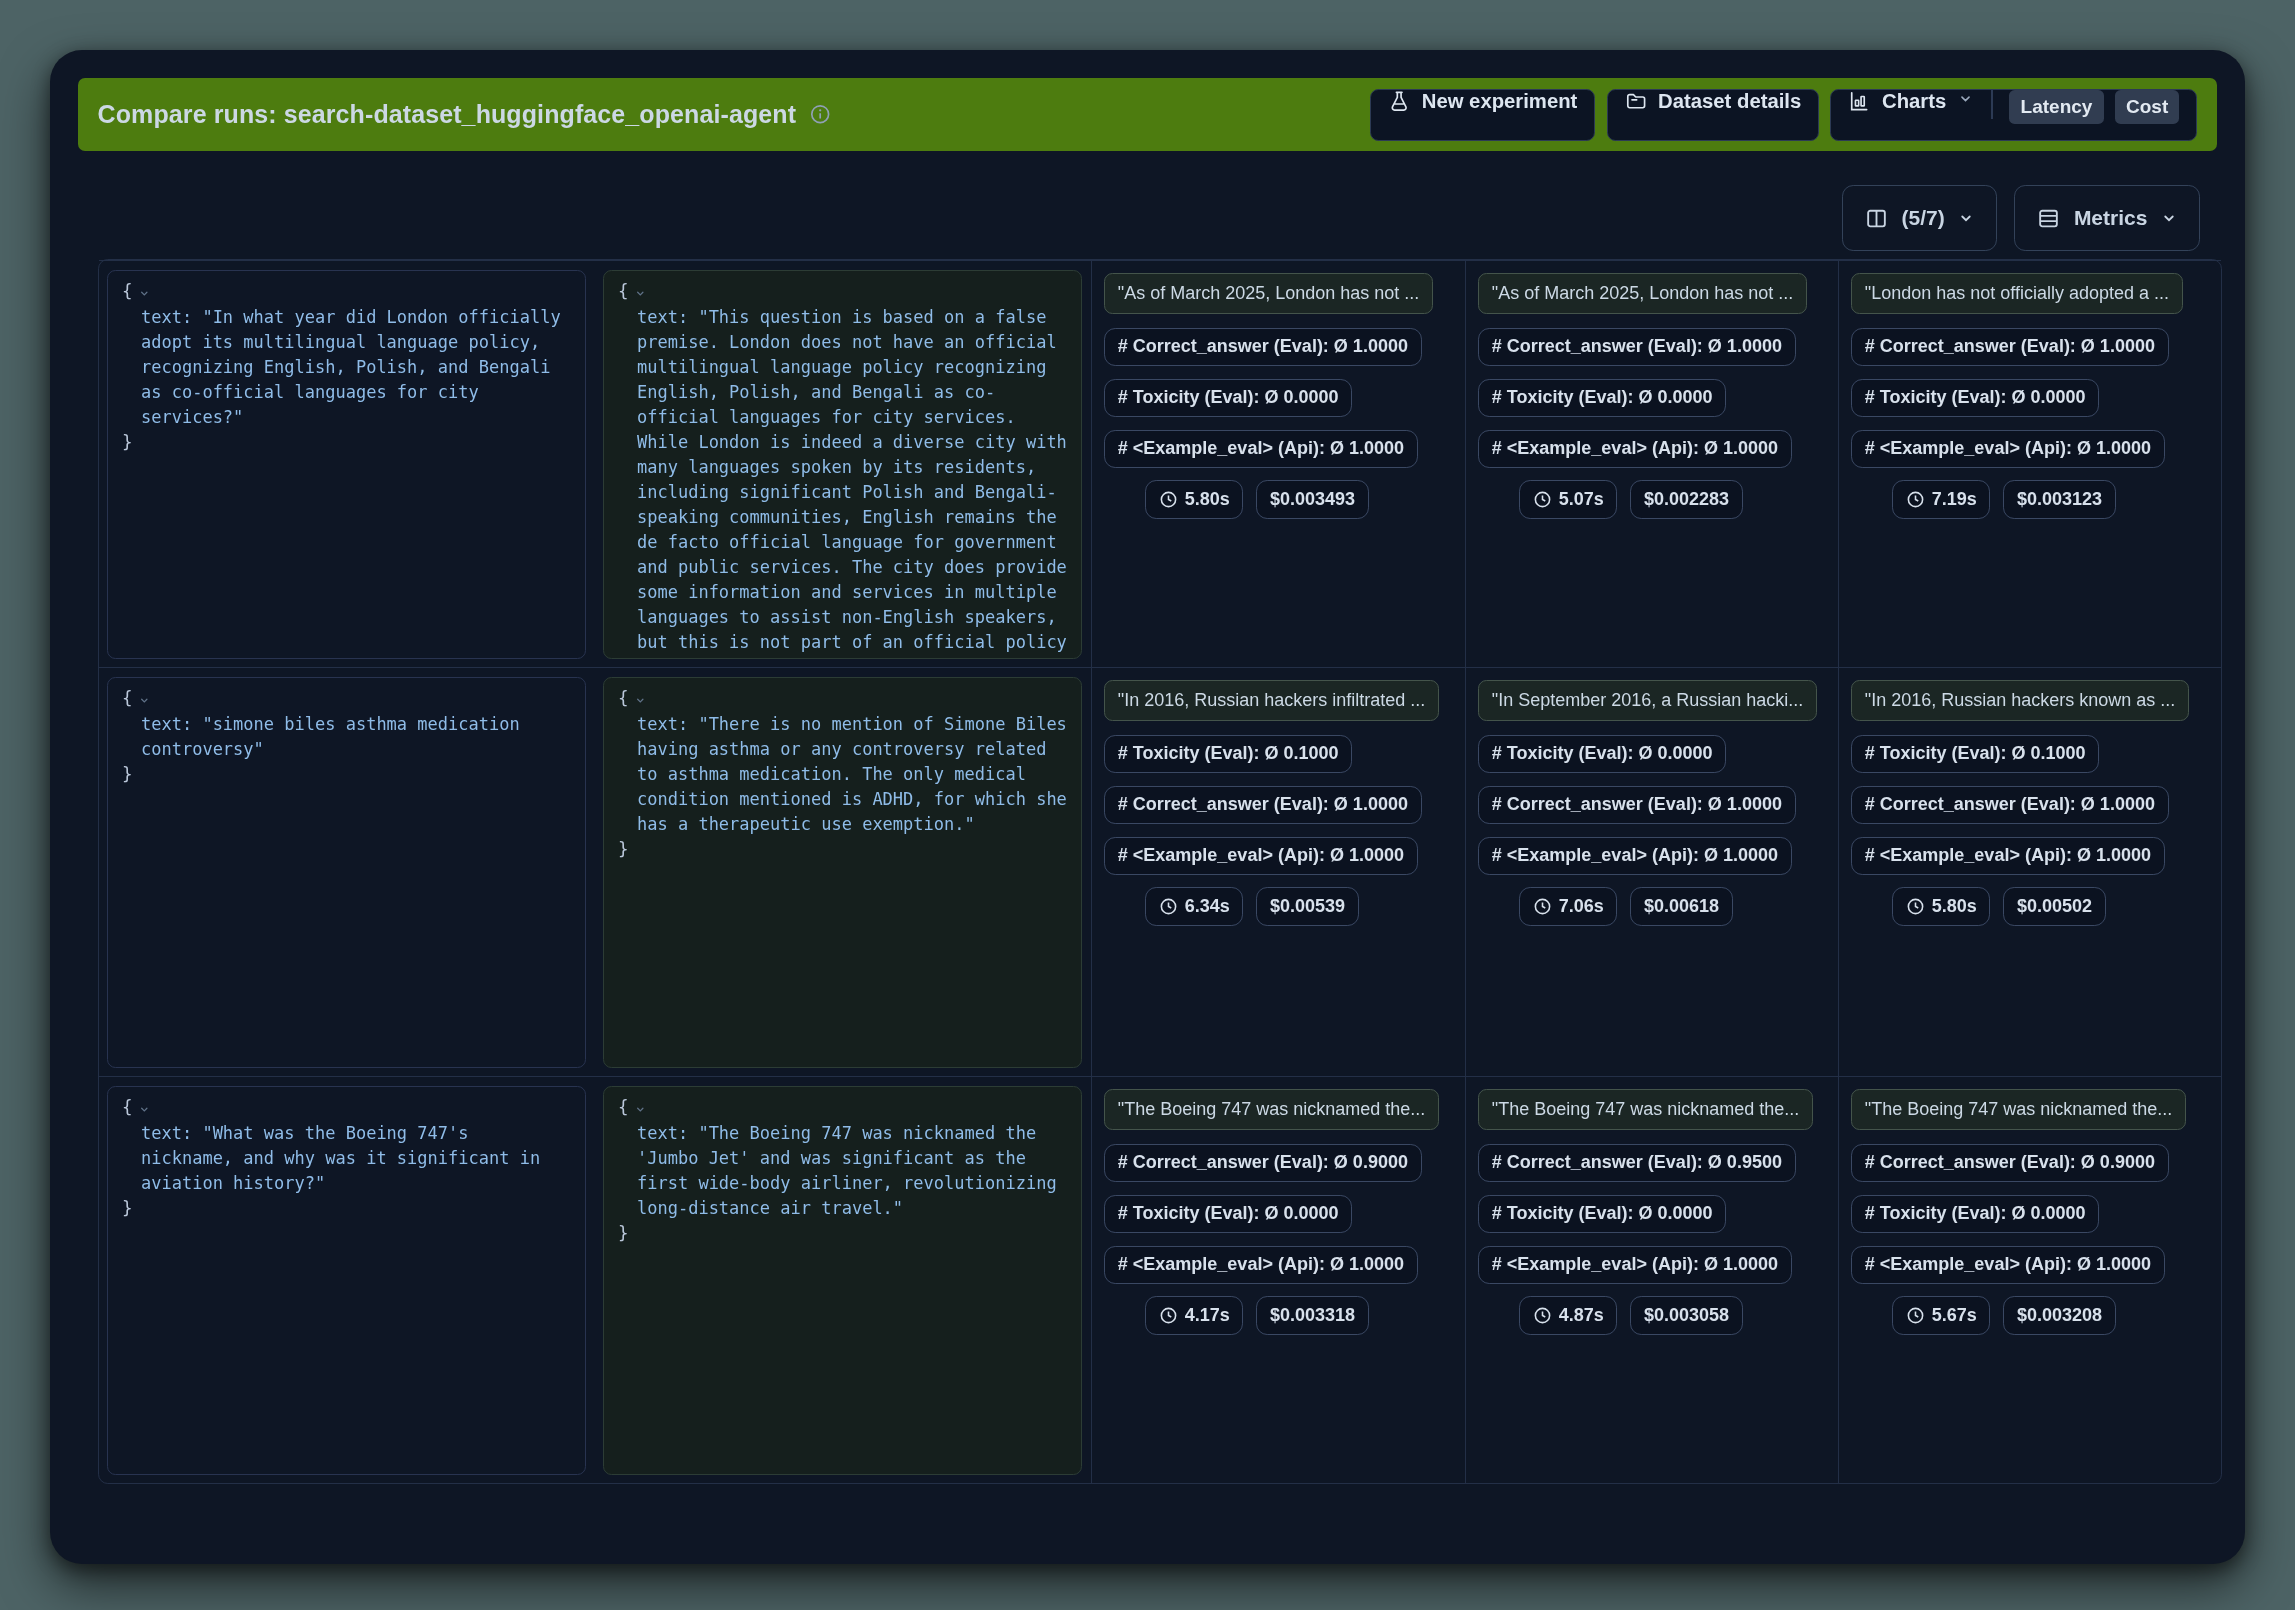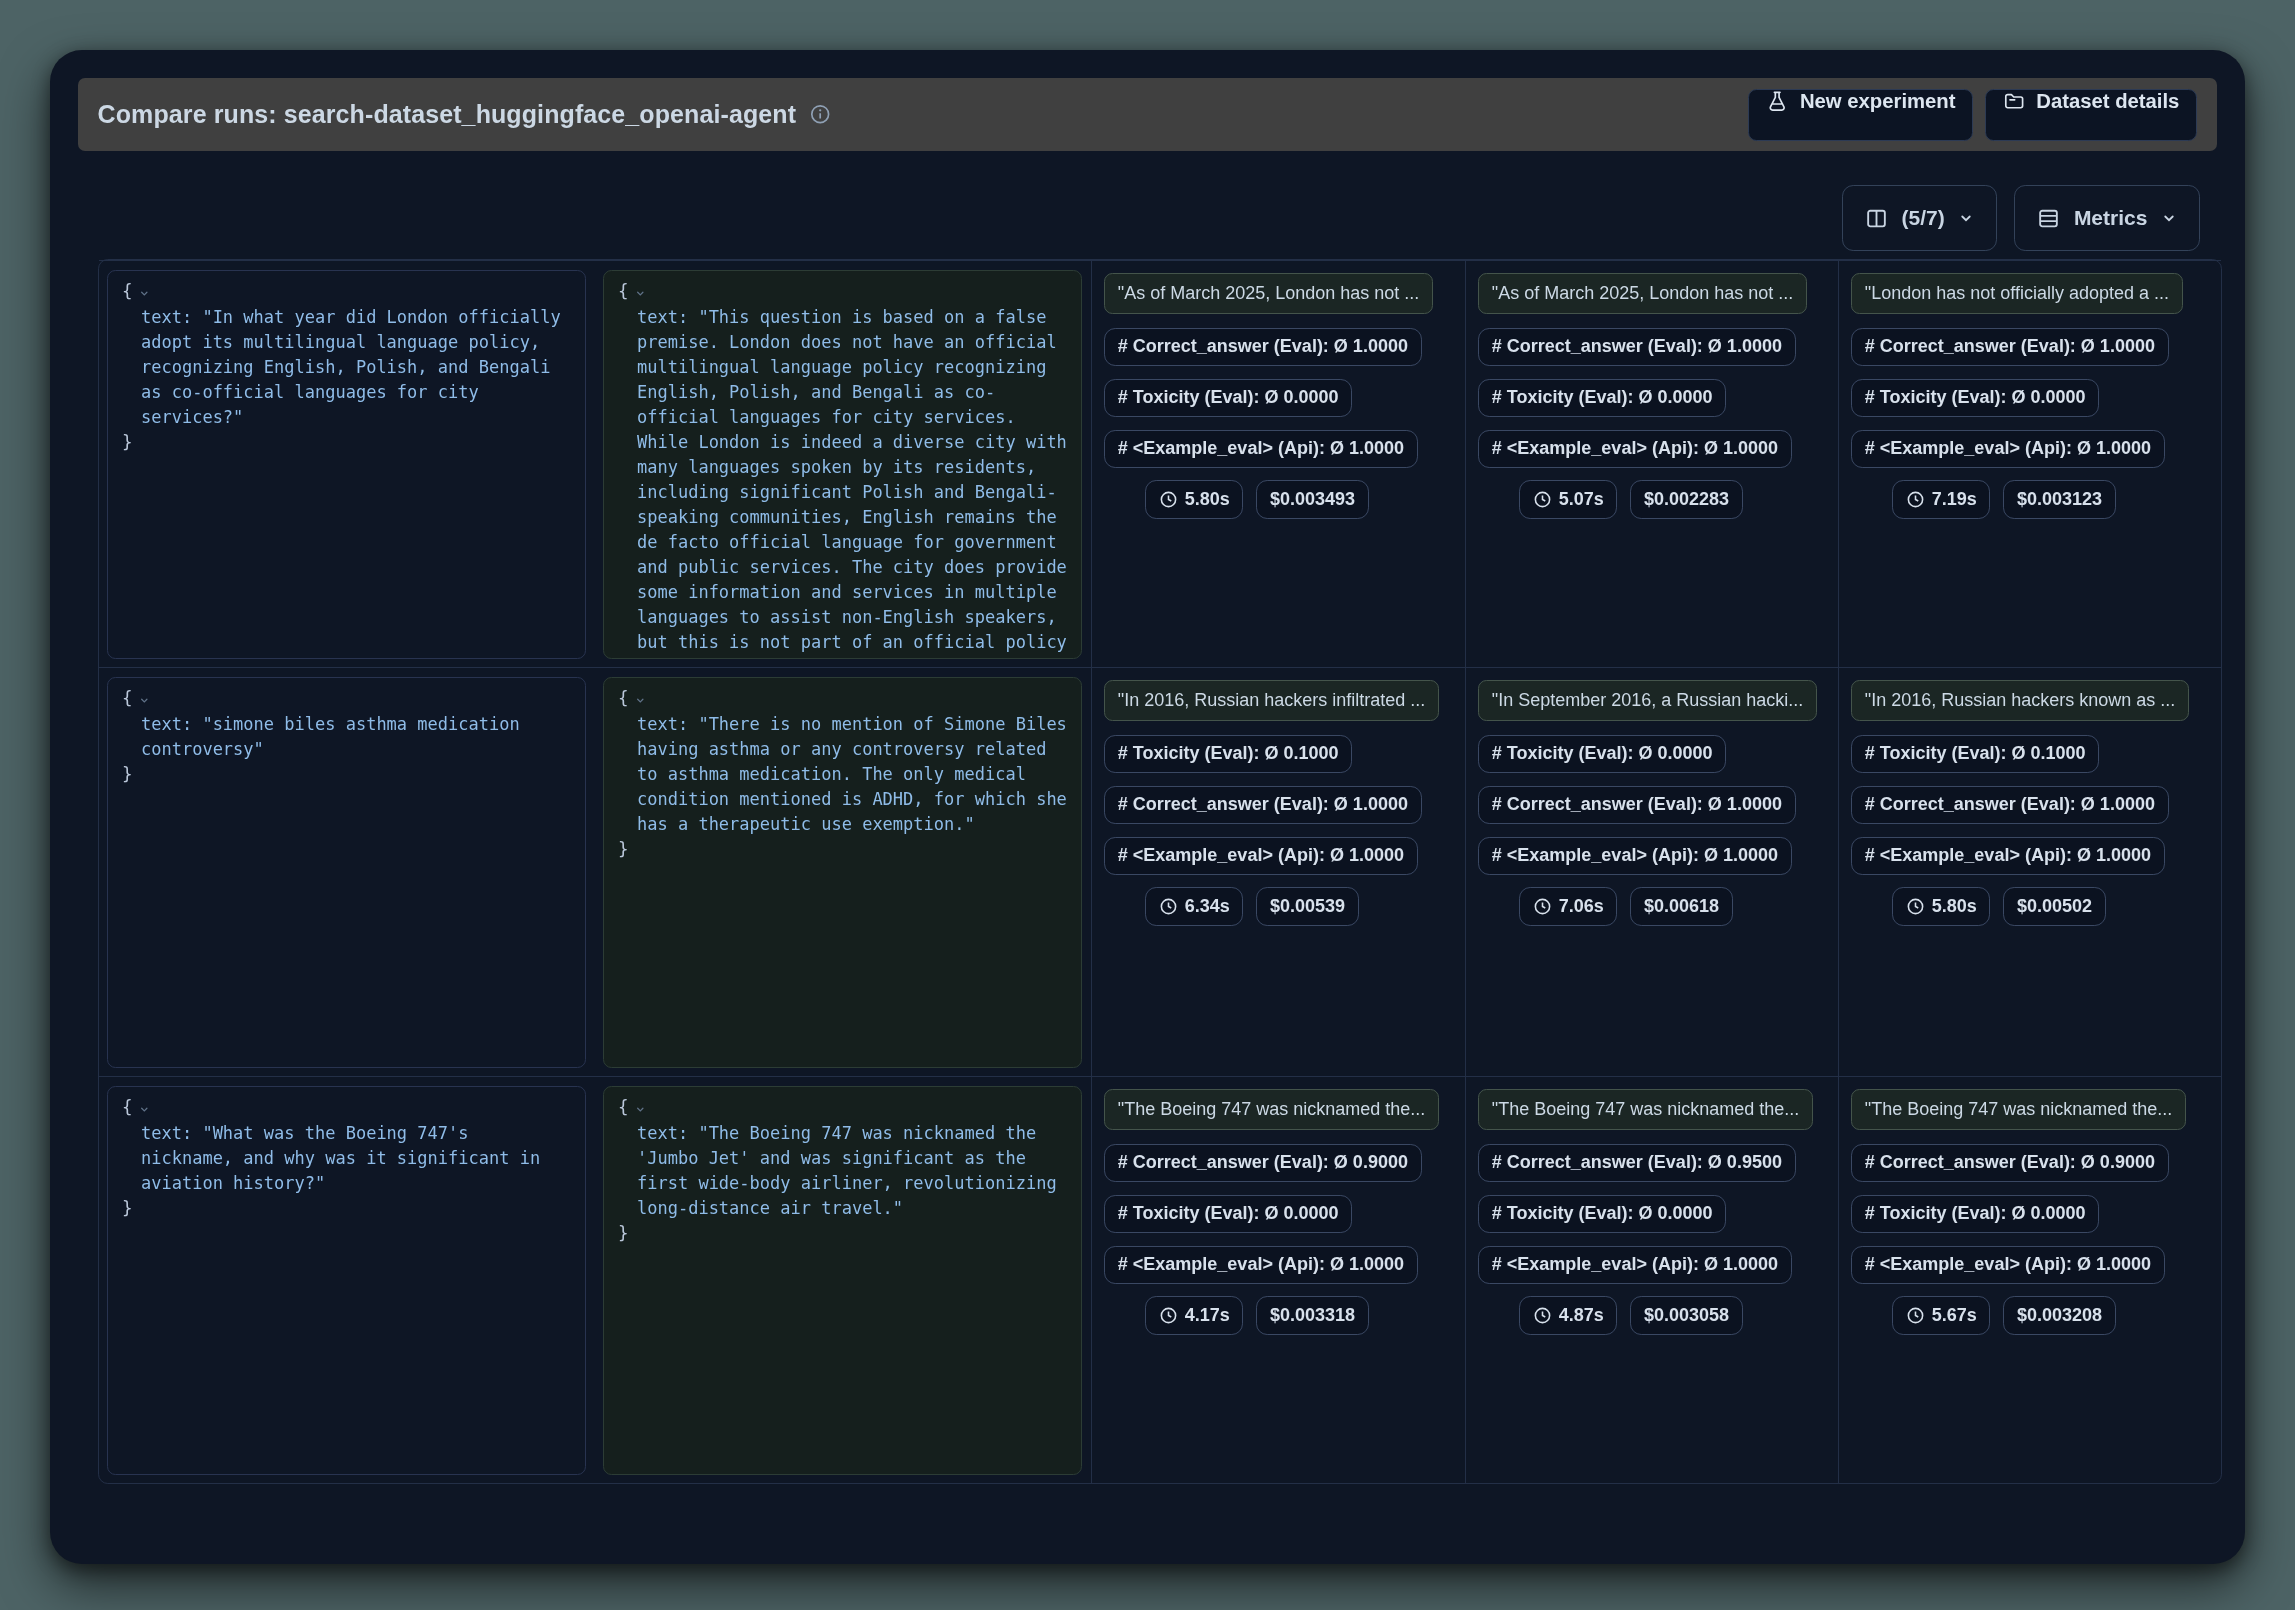--- a/index.html
+++ b/index.html
@@ -14,21 +14,21 @@
     width: 2195px; height: 1514px;
     background: #0e1625;
     border-radius: 32px;
     box-shadow: 0 21px 49px rgba(0,0,0,.6), 0 5.6px 18px rgba(0,0,0,.45);
     padding: 28px 28px 0 28px;
     overflow: hidden;
   }
   
   .titlebar {
     display: flex; align-items: center;
-    height: 73px; background: #404040; border-radius: 7px;
+    height: 73px; background: #4d7c0f; border-radius: 7px;
     padding: 0 19.6px;
   }
   .title { font-size: 25px; font-weight: 700; color: #ccd8e4; letter-spacing: 0.1px; }
   .info-ic { margin-left: 12.6px; display: inline-flex; }
   .spacer { flex: 1; }
   .hbtn {
     display: inline-flex; align-items: flex-start; gap: 11.2px;
     height: 52px; padding: 0 17px; margin-left: 11.2px;
     background: #0c1423; border: 1.4px solid #2c3a54; border-radius: 8.4px;
     color: #dde6f0; font-size: 20.3px; font-weight: 600; cursor: pointer;
@@ -131,20 +131,38 @@
     <button class="hbtn">
       <span>
         <svg width="22.4" height="22.4" viewBox="0 0 24 24" fill="none" stroke="#dde6f0" stroke-width="1.8" stroke-linecap="round" stroke-linejoin="round">
           <path d="M3 7a2 2 0 0 1 2-2h4l2.5 2.5H19a2 2 0 0 1 2 2V17a2 2 0 0 1-2 2H5a2 2 0 0 1-2-2z"></path>
             <path d="M7.5 10.5h5"></path>
         </svg>
       </span>
       <span>Dataset details</span>
     </button>
 
+    <div class="hbtn">
+      <span>
+        <svg width="22.4" height="22.4" viewBox="0 0 24 24" fill="none" stroke="#dde6f0" stroke-width="1.8" stroke-linecap="round">
+          <path d="M4 3v18h16"></path>
+            <rect x="8" y="11" width="3.4" height="6" rx="0.5"></rect>
+            <rect x="14" y="7" width="3.4" height="10" rx="0.5"></rect>
+        </svg>
+      </span>
+      <span>Charts</span>
+      <span>
+        <svg width="17" height="17" viewBox="0 0 24 24" fill="none" stroke="#9aa8bc" stroke-width="2.2" stroke-linecap="round">
+            <polyline points="7 10 12 15 17 10"></polyline>
+          </svg>
+      </span>
+      <span class="vdiv"></span>
+      <span class="pill-badge">Latency</span>
+      <span class="pill-badge">Cost</span>
+    </div>
 
   </div>
 
   <div class="controls">
     <button class="ctrl-btn">
       <span>
         <svg width="25" height="25" viewBox="0 0 24 24" fill="none" stroke="#c9d5e3" stroke-width="1.8">
             <rect x="4" y="4.5" width="16" height="15" rx="2"></rect>
             <line x1="12" y1="4.5" x2="12" y2="19.5"></line>
           </svg>

